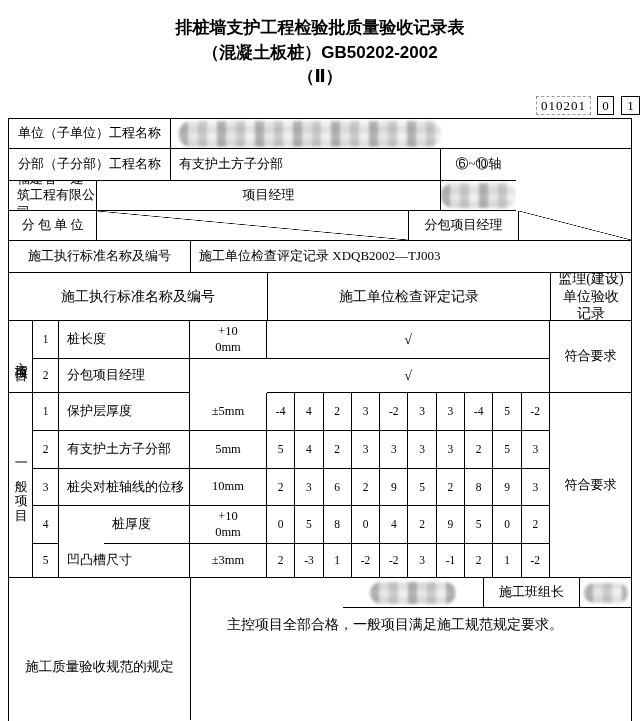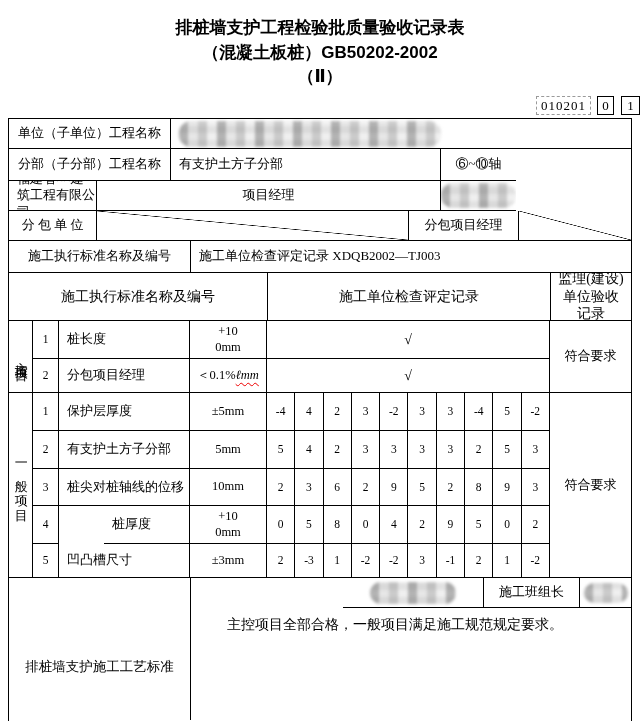--- a/index.html
+++ b/index.html
@@ -157,24 +157,20 @@
     <div class="c tol two-line" style="grid-row:1;grid-column:4;">
       <div>
           <span>+10</span>
           <span>0mm</span>
         </div>
     </div>
     <div class="c check" style="grid-row:1;grid-column:5/15;">√</div>
 
     <div class="c num" style="grid-row:2;grid-column:2;">2</div>
     <div class="c left itemname" style="grid-row:2;grid-column:3;">分包项目经理</div>
-    <div class="c tol" style="grid-row:2;grid-column:4;">
-      <span>＜0.1%</span>
-        <span class="wavy">ℓmm</span>
-    </div>
     <div class="c check" style="grid-row:2;grid-column:5/15;">√</div>
 
     <div class="c nr" style="grid-row:1/3;grid-column:15;">符合要求</div>
 
     <div class="c num" style="grid-row:3;grid-column:2;">1</div>
     <div class="c left itemname" style="grid-row:3;grid-column:3;">保护层厚度</div>
     <div class="c tol" style="grid-row:3;grid-column:4;">±5mm</div>
     <div class="c num" style="grid-row:3;grid-column:5;">-4</div>
     <div class="c num" style="grid-row:3;grid-column:6;">4</div>
     <div class="c num" style="grid-row:3;grid-column:7;">2</div>
@@ -244,21 +240,21 @@
     <div class="c num" style="grid-row:7;grid-column:10;">3</div>
     <div class="c num" style="grid-row:7;grid-column:11;">-1</div>
     <div class="c num" style="grid-row:7;grid-column:12;">2</div>
     <div class="c num" style="grid-row:7;grid-column:13;">1</div>
     <div class="c num" style="grid-row:7;grid-column:14;">-2</div>
 
     <div class="c nr" style="grid-row:3/8;grid-column:15;">符合要求</div>
   </div>
 
   <div class="bottom">
-    <div class="result-label">排桩墙支护施工工艺标准</div>
+    <div class="result-label">施工质量验收规范的规定</div>
     <div class="c" style="grid-row:1;grid-column:3;">
       <div class="blob" style="width:86px;height:22px;"></div>
     </div>
     <div class="c" style="grid-row:1;grid-column:4;">施工班组长</div>
     <div class="c nr" style="grid-row:1;grid-column:5;">
       <div class="blob" style="width:44px;height:20px;"></div>
     </div>
     <div class="conclusion">主控项目全部合格，一般项目满足施工规范规定要求。</div>
   </div>
 

